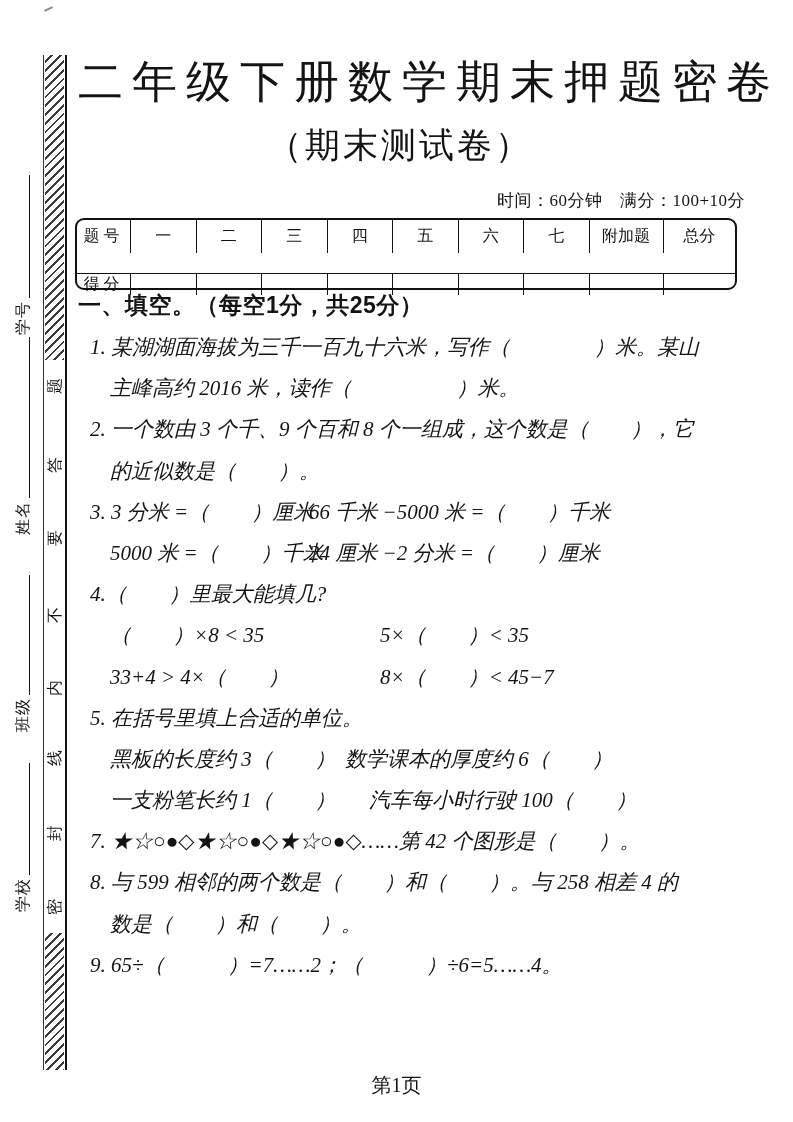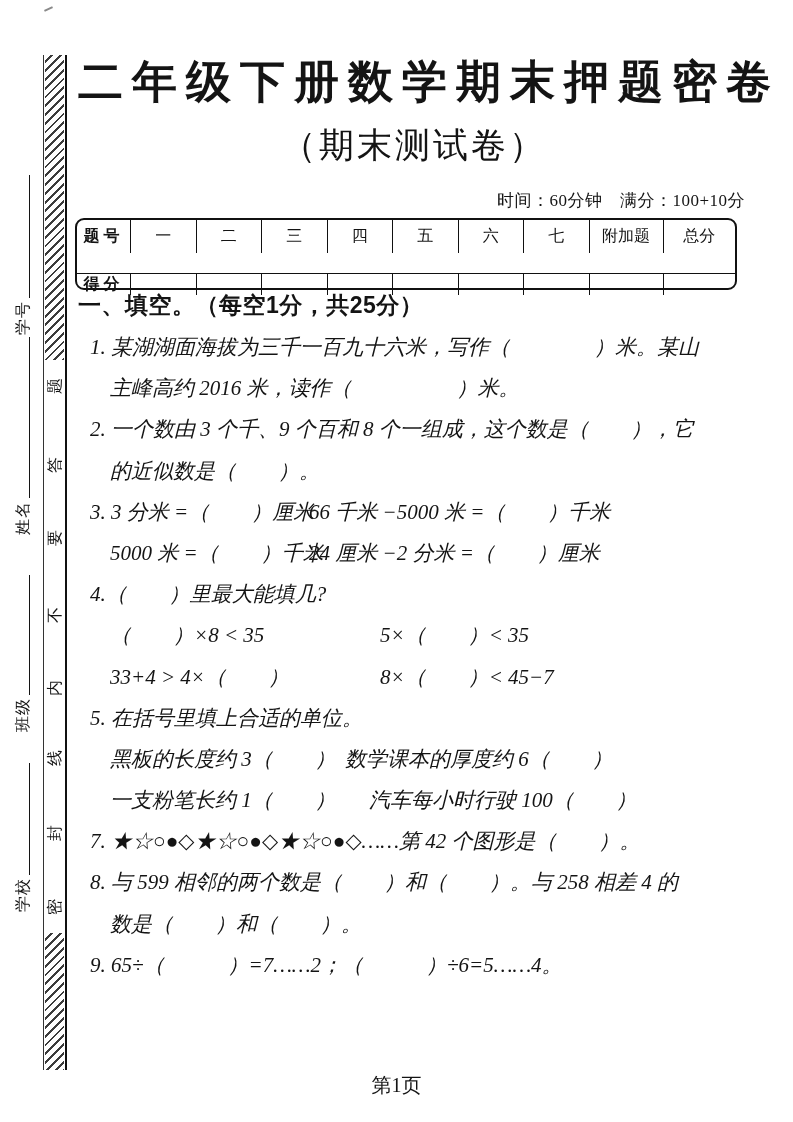--- a/index.html
+++ b/index.html
@@ -34,39 +34,39 @@
     font-size:16px;letter-spacing:1px;white-space:nowrap;
   }
   .v-field .fill-line{flex:1;border-bottom:1.5px solid #141414;margin:0 0 4px 3px;}
   .vf-xuehao{left:12px;top:335px;width:160px;}
   .vf-xingming{left:12px;top:535px;width:198px;}
   .vf-banji{left:12px;top:732px;width:157px;}
   .vf-xuexiao{left:12px;top:912px;width:149px;}
   
   .title{
     position:absolute;left:78px;top:52px;width:660px;text-align:center;
-    font-size:45px;font-weight:bold;letter-spacing:9px;white-space:nowrap;
+    font-size:45px;font-weight:normal;letter-spacing:9px;white-space:nowrap;
   }
   .subtitle{
-    position:absolute;left:84px;top:122px;width:660px;text-align:center;
+    position:absolute;left:70px;top:122px;width:660px;text-align:center;
     font-size:35px;letter-spacing:3px;white-space:nowrap;
   }
   .meta{position:absolute;top:189px;right:48px;font-size:17px;font-weight:normal;letter-spacing:.5px;}
   
   .score-table{
     position:absolute;left:75px;top:218px;width:658px;height:68px;
     border:2.2px solid #111;border-radius:9px;
     display:grid;grid-template-columns:53px repeat(7,65.5px) 74px 1fr;
     grid-template-rows:33px 1fr;font-size:16px;
   }
   .score-table .cell{
     display:flex;align-items:center;justify-content:center;
     border-left:1.4px solid #111;
   }
-  .score-table .cell.c0{border-left:none;letter-spacing:4px;font-weight:bold;}
+  .score-table .cell.c0{border-left:none;letter-spacing:4px;}
   .score-table .cell.r2{border-top:1.4px solid #111;margin-top:20px;}
   
   .sec-heading{
     position:absolute;left:78px;top:290px;font-size:23px;font-weight:bold;
     font-family:"Liberation Sans","DejaVu Sans",sans-serif;letter-spacing:.5px;white-space:nowrap;
   }
   
   .questions{position:absolute;left:80px;top:327px;width:680px;font-size:21px;font-style:italic;}
   .qline{position:relative;height:41.2px;line-height:41.2px;padding-left:10px;white-space:pre;}
   .qline.cont{padding-left:30px;}

